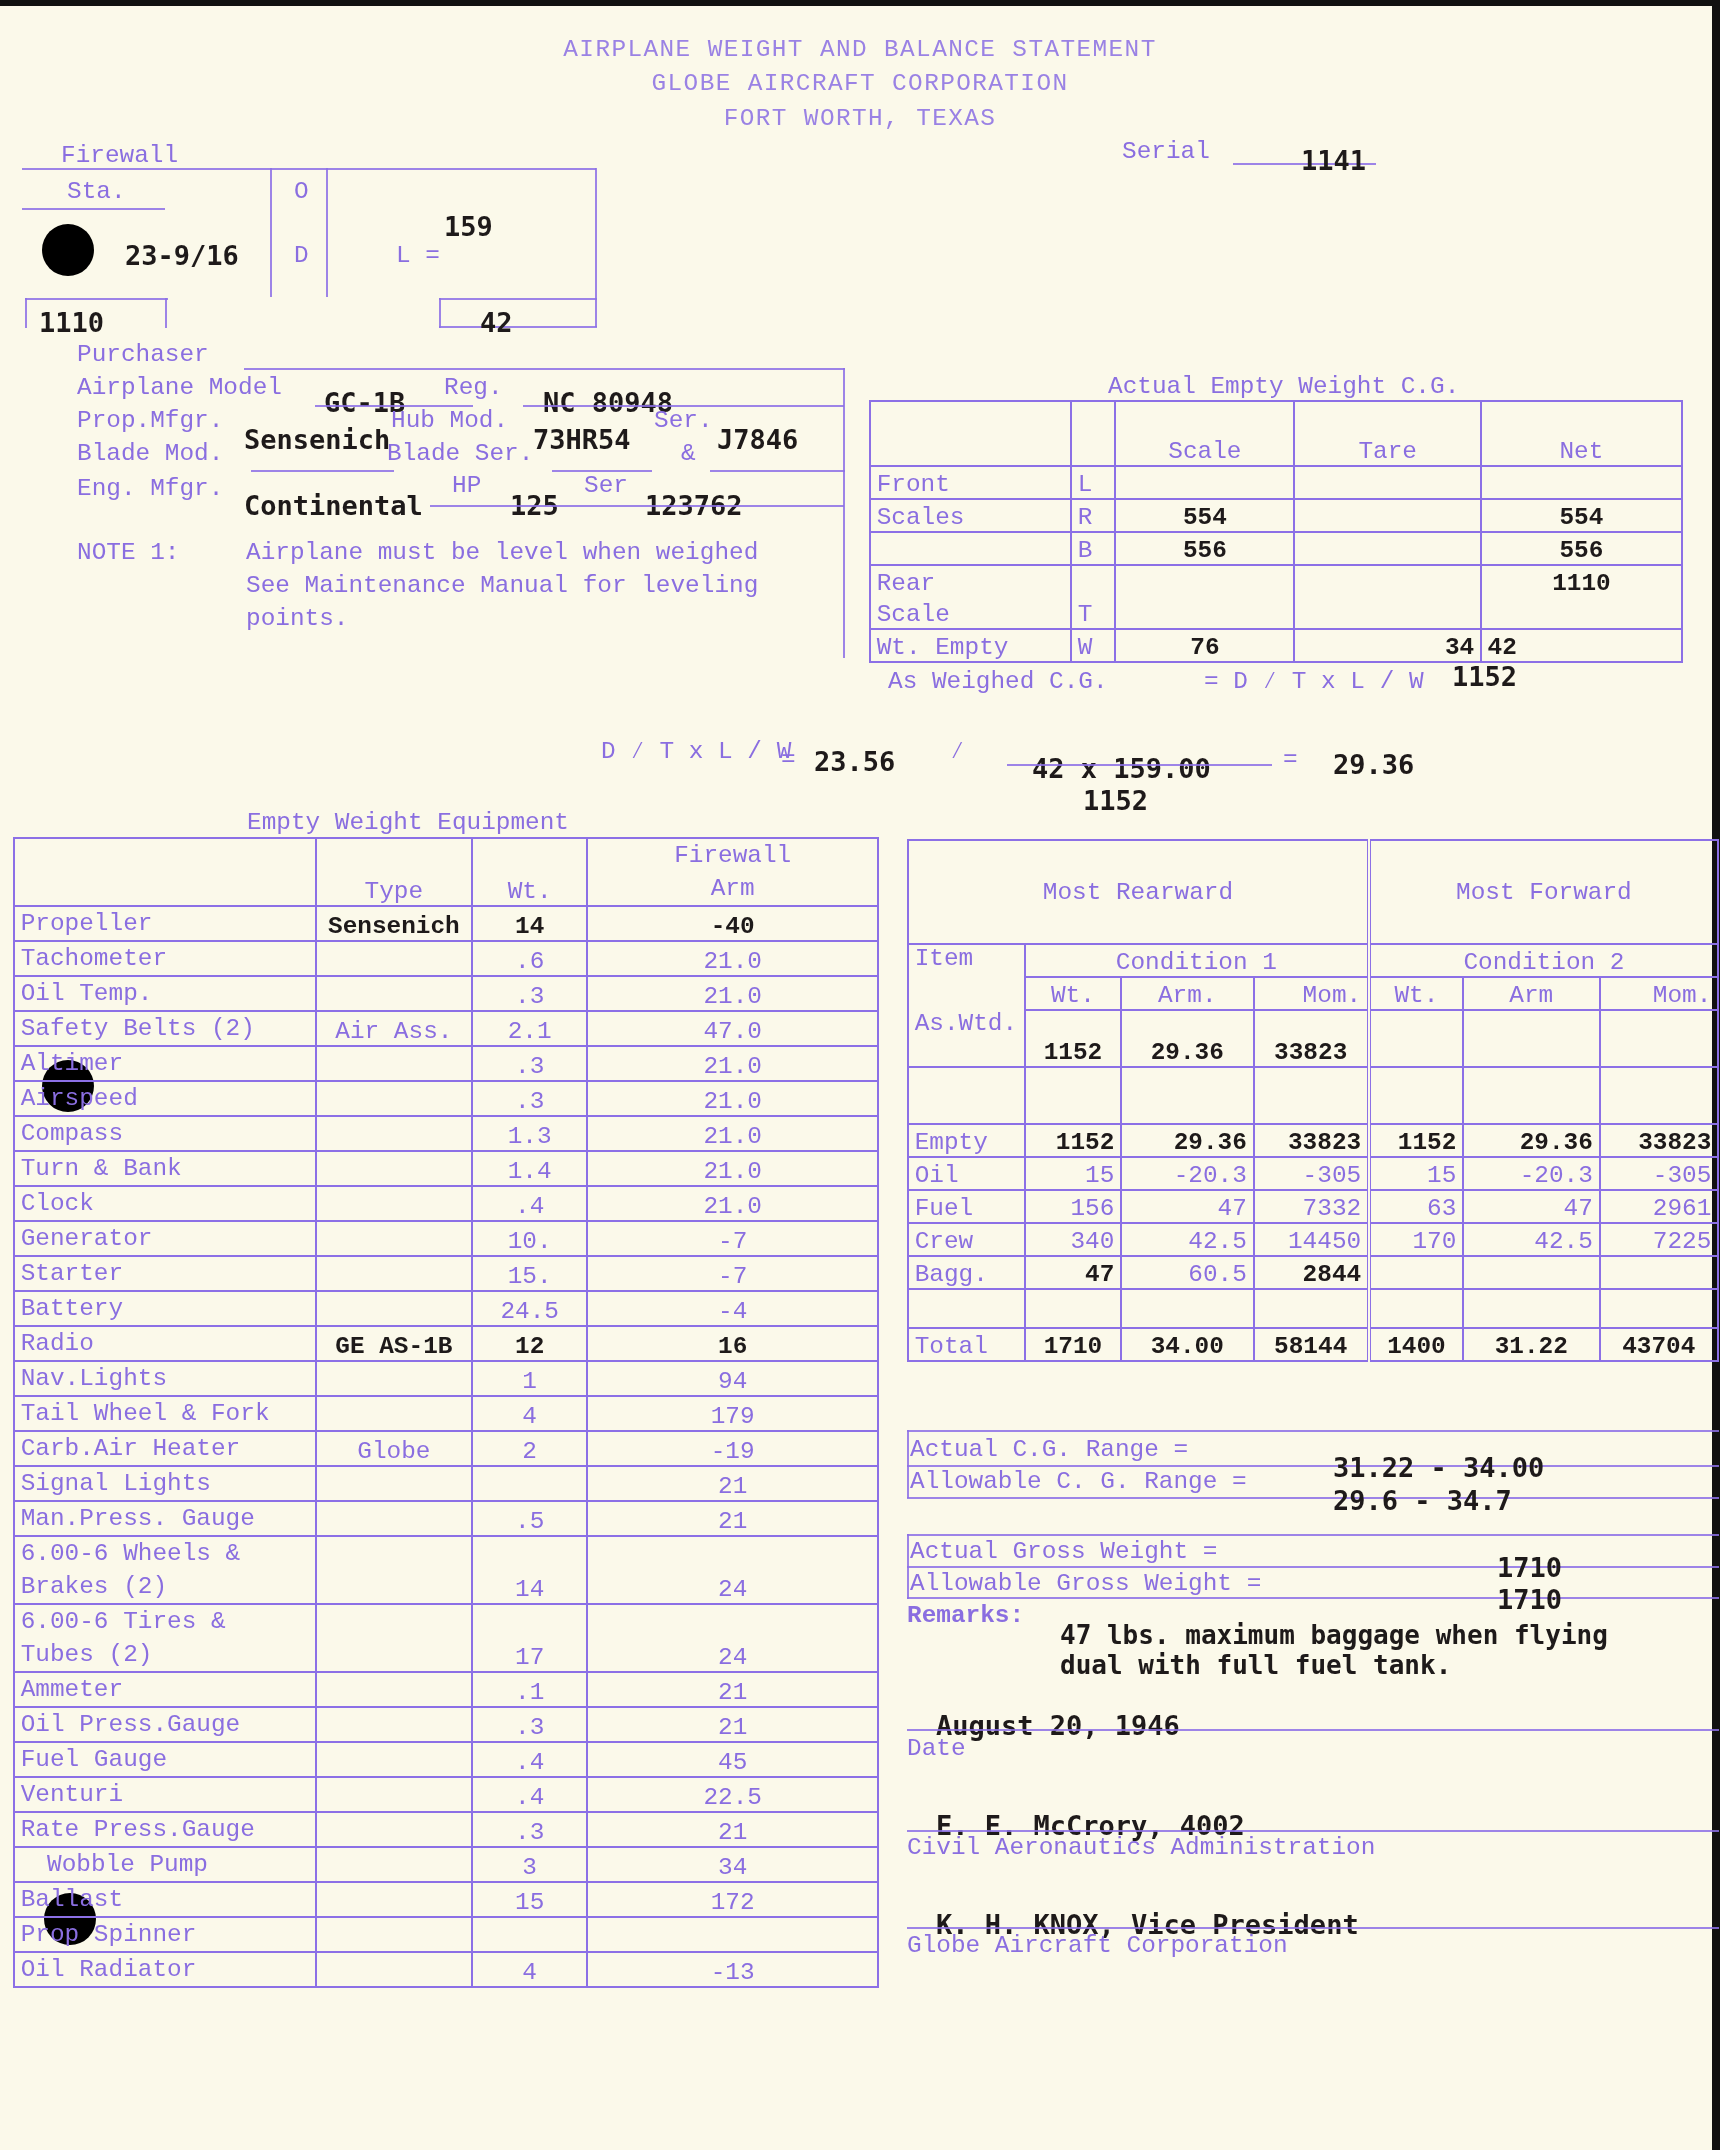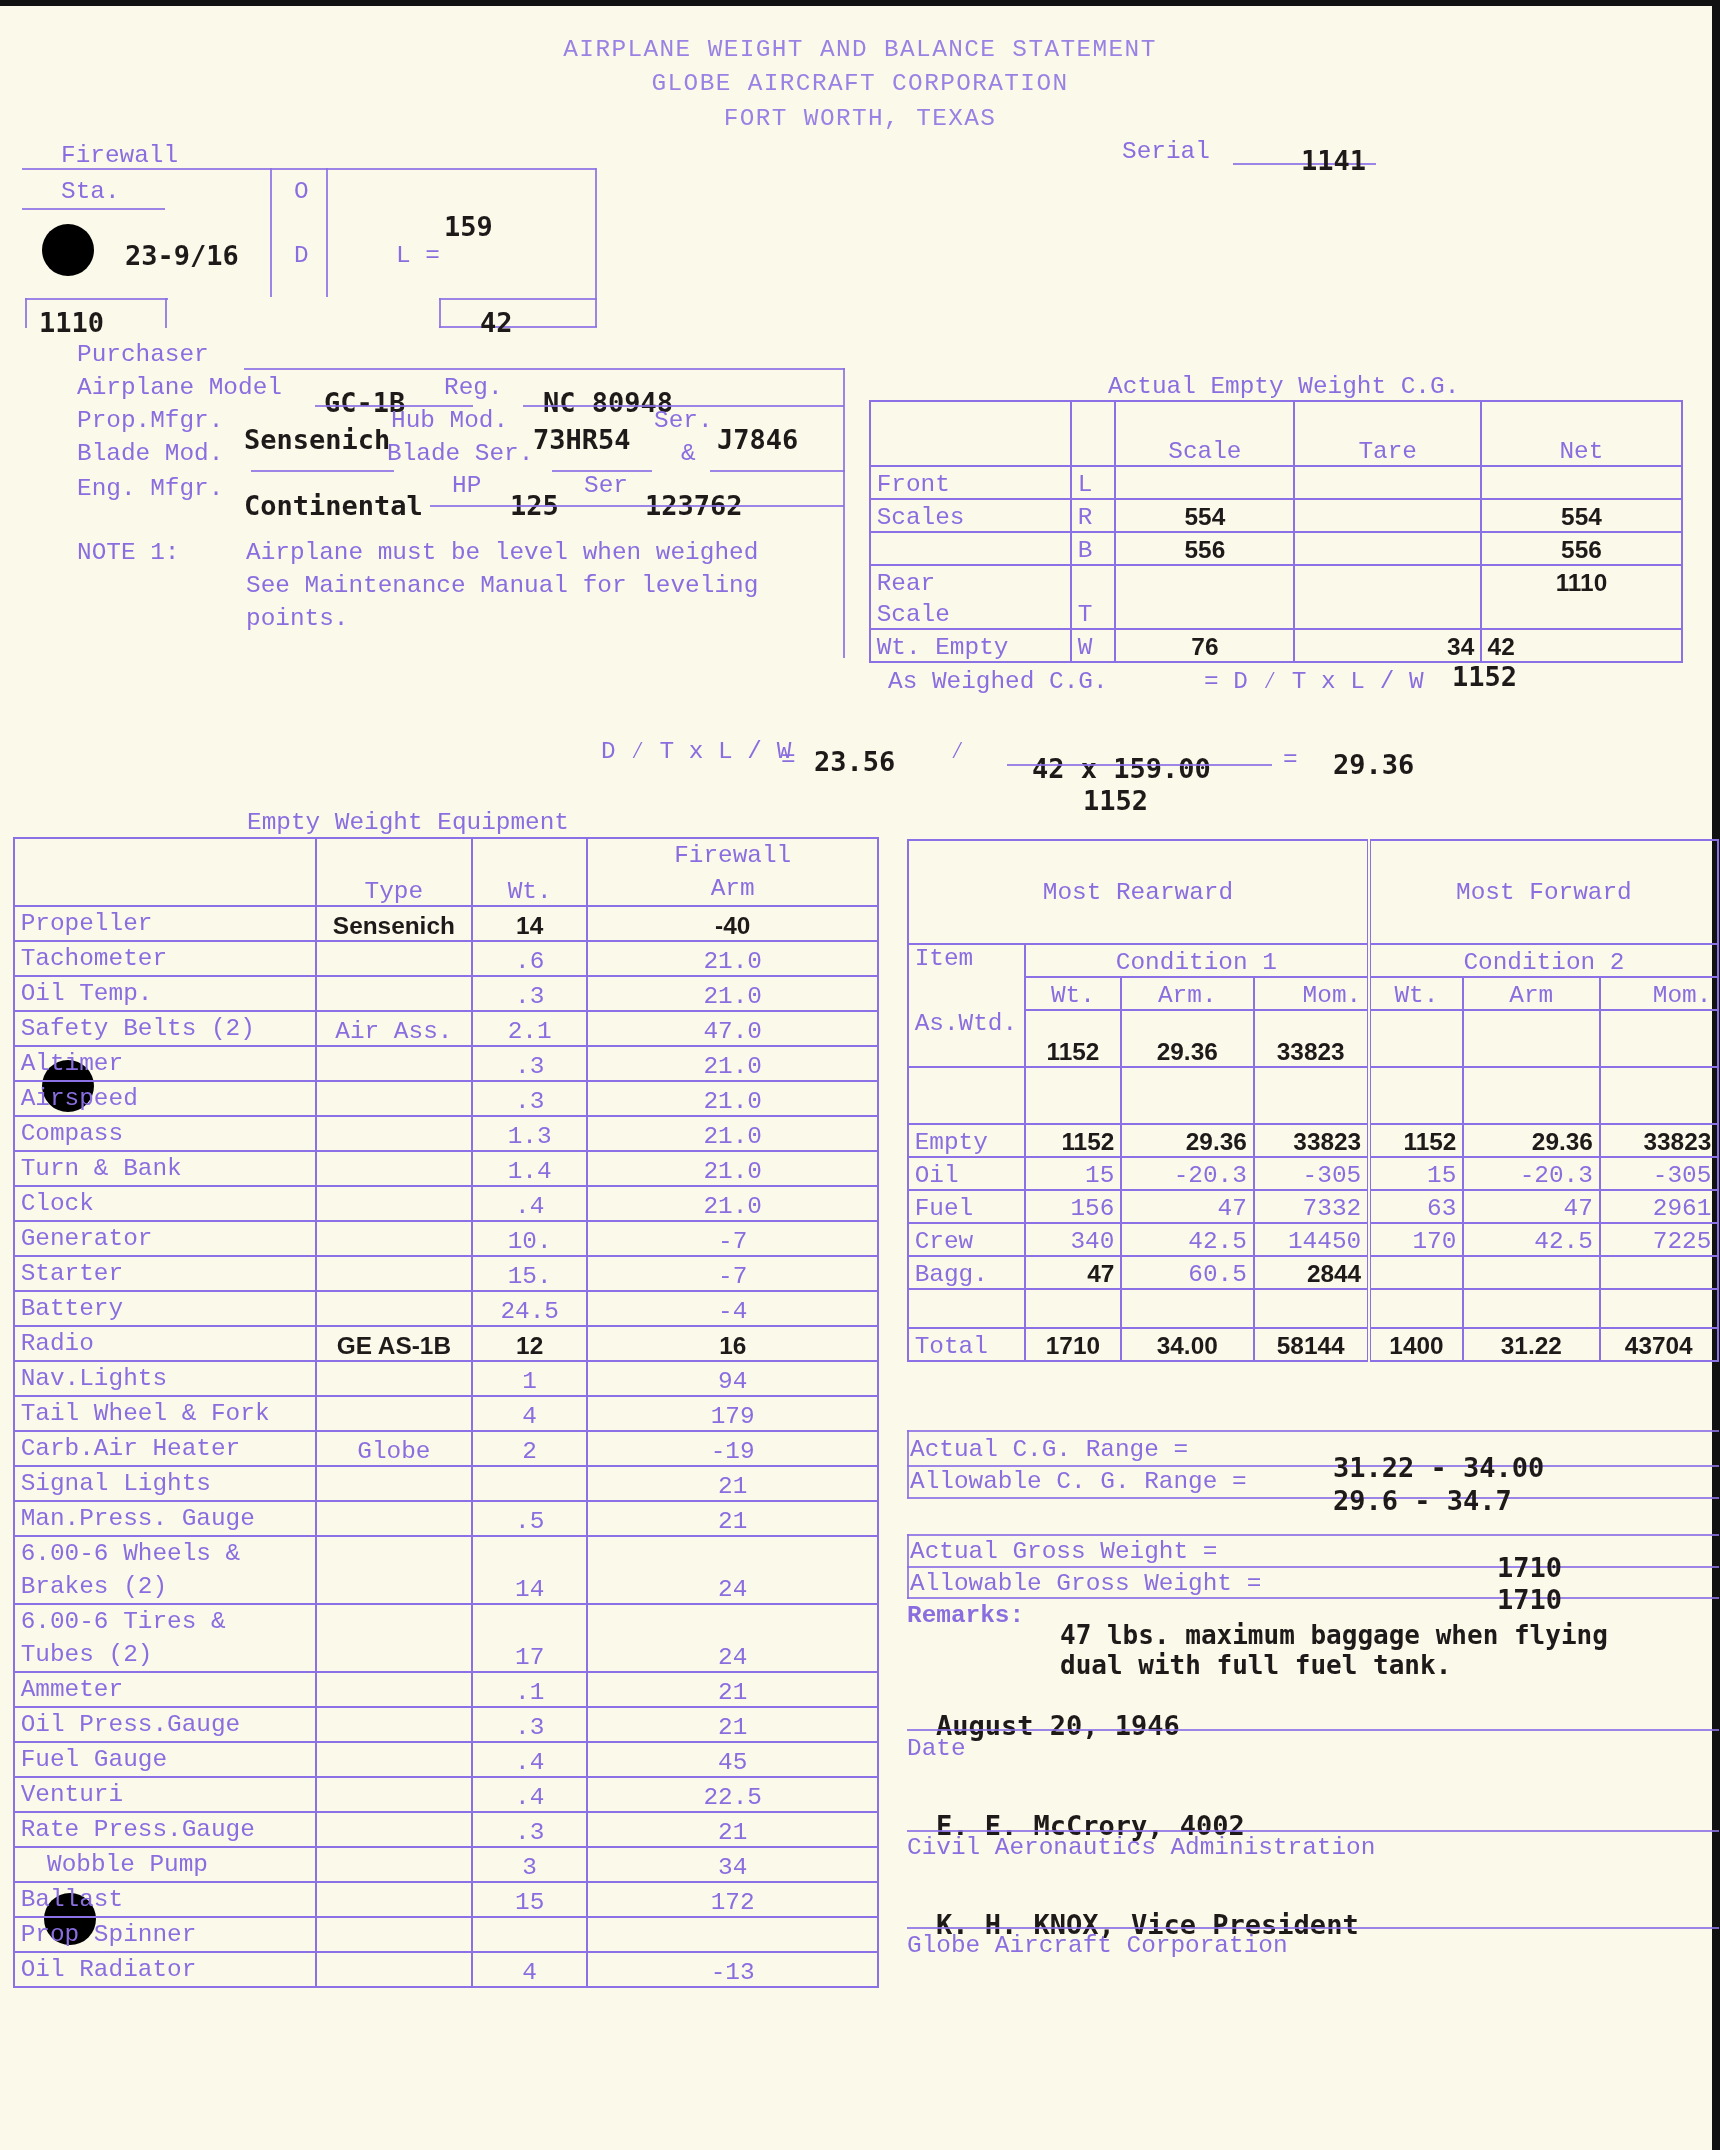--- a/index.html
+++ b/index.html
@@ -14,21 +14,21 @@
   .t { color:#1e1a1a; font-weight:bold; font-family:"DejaVu Sans Mono","Liberation Mono",monospace; } 
   .hdr { font-size:24.4px; letter-spacing:1.4px; text-align:center; width:1004px; left:358px; color:#9a82e4; }
   .lbl { font-size:24.4px; white-space:nowrap; }
   .val { font-size:27px; white-space:nowrap; }
   .hl { position:absolute; height:2.2px; background:#8c70e6; opacity:.85; }
   .vl { position:absolute; width:2.2px; background:#8c70e6; opacity:.85; }
   .hole { position:absolute; width:52px; height:52px; border-radius:50%; background:#000; }
   table.grid { position:absolute; border-collapse:collapse; }
   table.grid td { border:2.2px solid #8c70e6; padding:0 5.7px; font-size:24.4px; white-space:nowrap; height:31px; color:#8a6ee0; vertical-align:bottom; }
   table.grid td.n { text-align:center; }
-  table.grid td.k { color:#1e1a1a; font-weight:bold; font-family:Liberation Sans, sans-serif; }
+  table.grid td.k { color:#1e1a1a; font-weight:bold; font-family:Liberation Mono, monospace; }
   .edge { position:absolute; right:0; top:0; width:8.6px; height:2151px; background:#111; }
   .topedge { position:absolute; left:0; top:0; width:1721px; height:5.7px; background:#111; }
 </style>
 </head>
 <body>
 
 <div class="topedge"></div>
 <div class="edge"></div>
 
 <div class="hole" style="left:42px;top:224px;"></div>
@@ -40,21 +40,21 @@
 <div class="abs hdr" style="top:105px;">FORT WORTH, TEXAS</div>
 <div class="abs lbl p" style="left:1122px;top:138px;">Serial</div>
 <div class="hl" style="left:1233px;top:163px;width:143px;"></div>
 <div class="abs val t" style="left:1301px;top:145px;">1141</div>
 
 <div class="abs lbl p" style="left:61px;top:142px;">Firewall</div>
 <div class="hl" style="left:21.5px;top:168px;width:574px;"></div>
 <div class="vl" style="left:270px;top:168px;height:129px;"></div>
 <div class="vl" style="left:326px;top:168px;height:129px;"></div>
 <div class="vl" style="left:595px;top:168px;height:159px;"></div>
-<div class="abs lbl p" style="left:61px;top:178px;">Sta.</div>
+<div class="abs lbl p" style="left:67px;top:178px;">Sta.</div>
 <div class="hl" style="left:21.5px;top:208px;width:143px;"></div>
 <div class="abs lbl p" style="left:294px;top:178px;">O</div>
 <div class="abs val t" style="left:125px;top:240px;">23-9/16</div>
 <div class="abs lbl p" style="left:294px;top:242px;">D</div>
 <div class="abs lbl p" style="left:396px;top:242px;">L =</div>
 <div class="abs val t" style="left:444px;top:211px;">159</div>
 <div class="hl" style="left:25px;top:298px;width:143px;"></div>
 <div class="vl" style="left:25px;top:298px;height:30px;"></div>
 <div class="vl" style="left:165px;top:298px;height:30px;"></div>
 <div class="abs val t" style="left:39px;top:307px;">1110</div>

